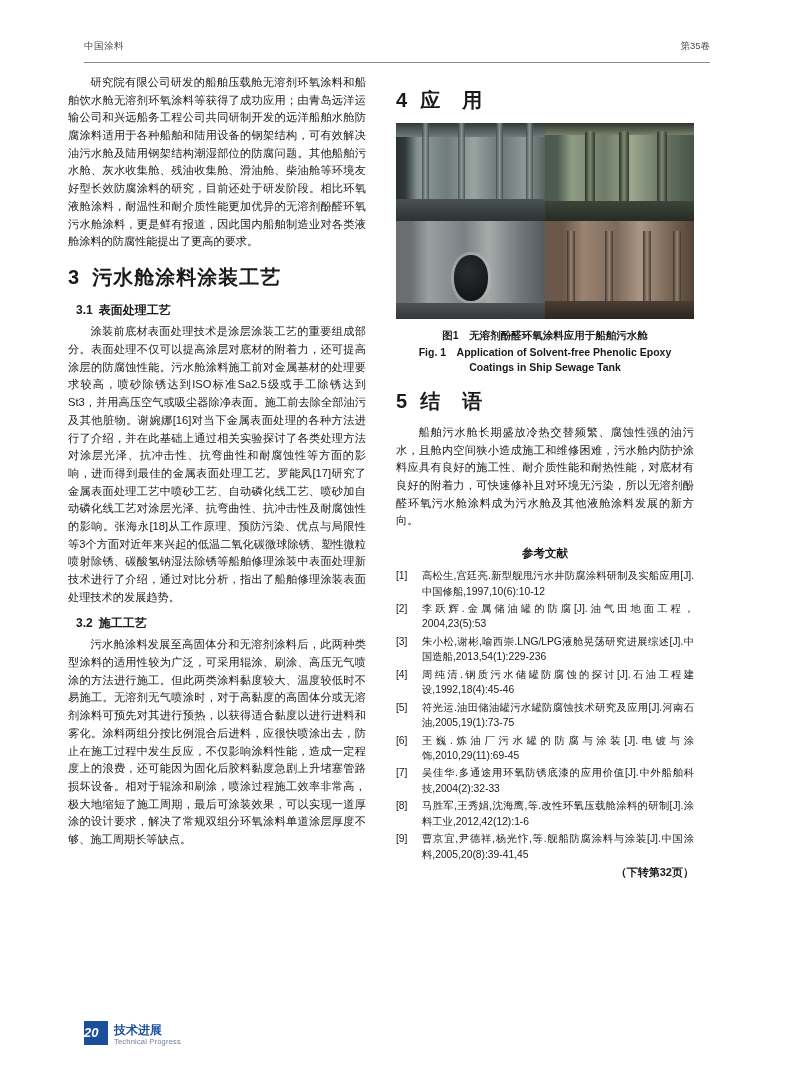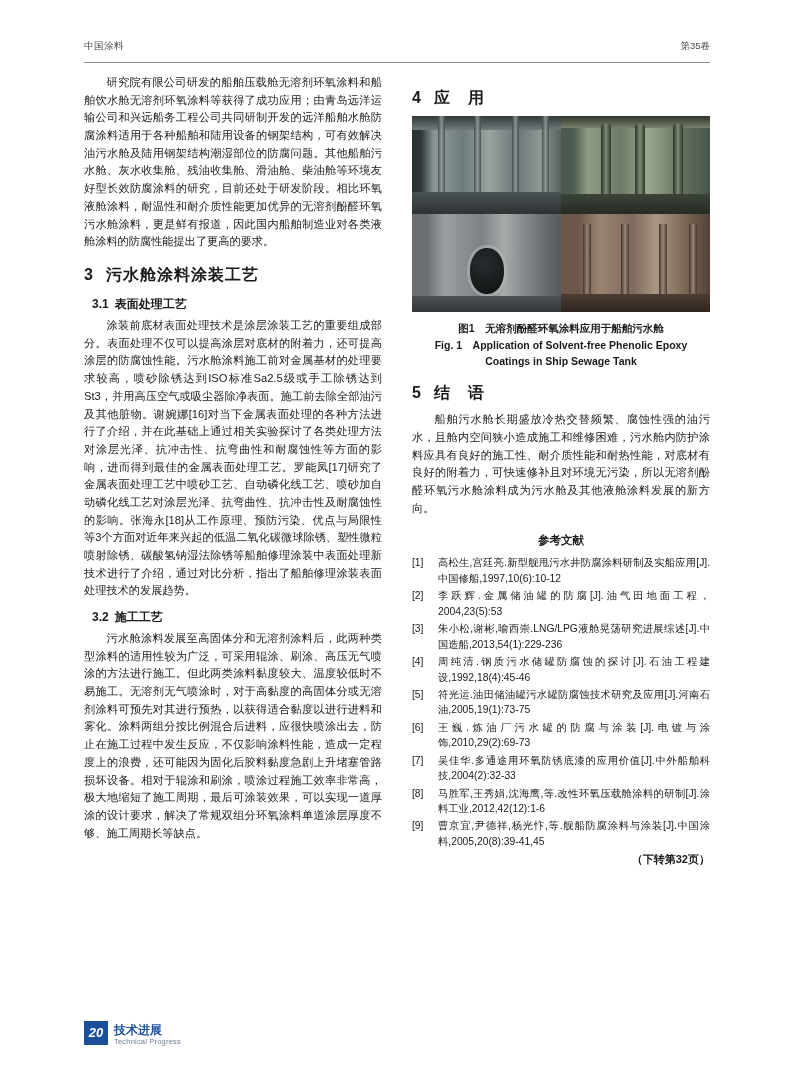--- a/index.html
+++ b/index.html
@@ -47,37 +47,37 @@
     position: absolute;
     top: 62px;
     left: 84px;
     right: 84px;
     border-top: 1px solid #8a8a8a;
   }
   
   .cols {
     position: absolute;
     top: 74px;
-    left: 84px;
+    left: 68px;
     width: 626px;
   }
   .col {
     width: 298px;
     float: left;
     font-size: 11.2px;
     line-height: 1.58;
     text-align: justify;
   }
   .col.left { margin-right: 30px; }
   .col p {
     margin: 0 0 1px 0;
     text-indent: 2em;
   }
   h2.sect {
-    font-size: 16px;
+    font-size: 20px;
     font-weight: bold;
     margin: 11px 0 6px 0;
     letter-spacing: 1px;
   }
   h2.sect .num { margin-right: 12px; }
   h3.sub {
     font-size: 12px;
     font-weight: bold;
     margin: 8px 0 3px 8px;
   }
@@ -231,21 +231,20 @@
   }
   .pagebox {
     position: absolute;
     left: 0; top: 0;
     width: 24px; height: 24px;
     background: #1b4f9c;
     color: #fff;
     font-size: 13px;
     font-weight: bold;
     font-style: italic;
-    text-align: center;
     line-height: 24px;
   }
   .fo-cn {
     position: absolute;
     left: 30px; top: 1px;
     font-size: 12px;
     font-weight: bold;
     color: #1b4f9c;
   }
   .fo-en {
@@ -360,21 +359,21 @@
       <div class="ref">
         <span class="no">[4]</span>
         <span class="body">周纯清.钢质污水储罐防腐蚀的探讨[J].石油工程建设,1992,18(4):45-46</span>
       </div>
       <div class="ref">
         <span class="no">[5]</span>
         <span class="body">符光运.油田储油罐污水罐防腐蚀技术研究及应用[J].河南石油,2005,19(1):73-75</span>
       </div>
       <div class="ref">
         <span class="no">[6]</span>
-        <span class="body">王巍.炼油厂污水罐的防腐与涂装[J].电镀与涂饰,2010,29(2):69-73</span>
+        <span class="body">王巍.炼油厂污水罐的防腐与涂装[J].电镀与涂饰,2010,29(11):69-45</span>
       </div>
       <div class="ref">
         <span class="no">[7]</span>
         <span class="body">吴佳华.多通途用环氧防锈底漆的应用价值[J].中外船舶科技,2004(2):32-33</span>
       </div>
       <div class="ref">
         <span class="no">[8]</span>
         <span class="body">马胜军,王秀娟,沈海鹰,等.改性环氧压载舱涂料的研制[J].涂料工业,2012,42(12):1-6</span>
       </div>
       <div class="ref">

